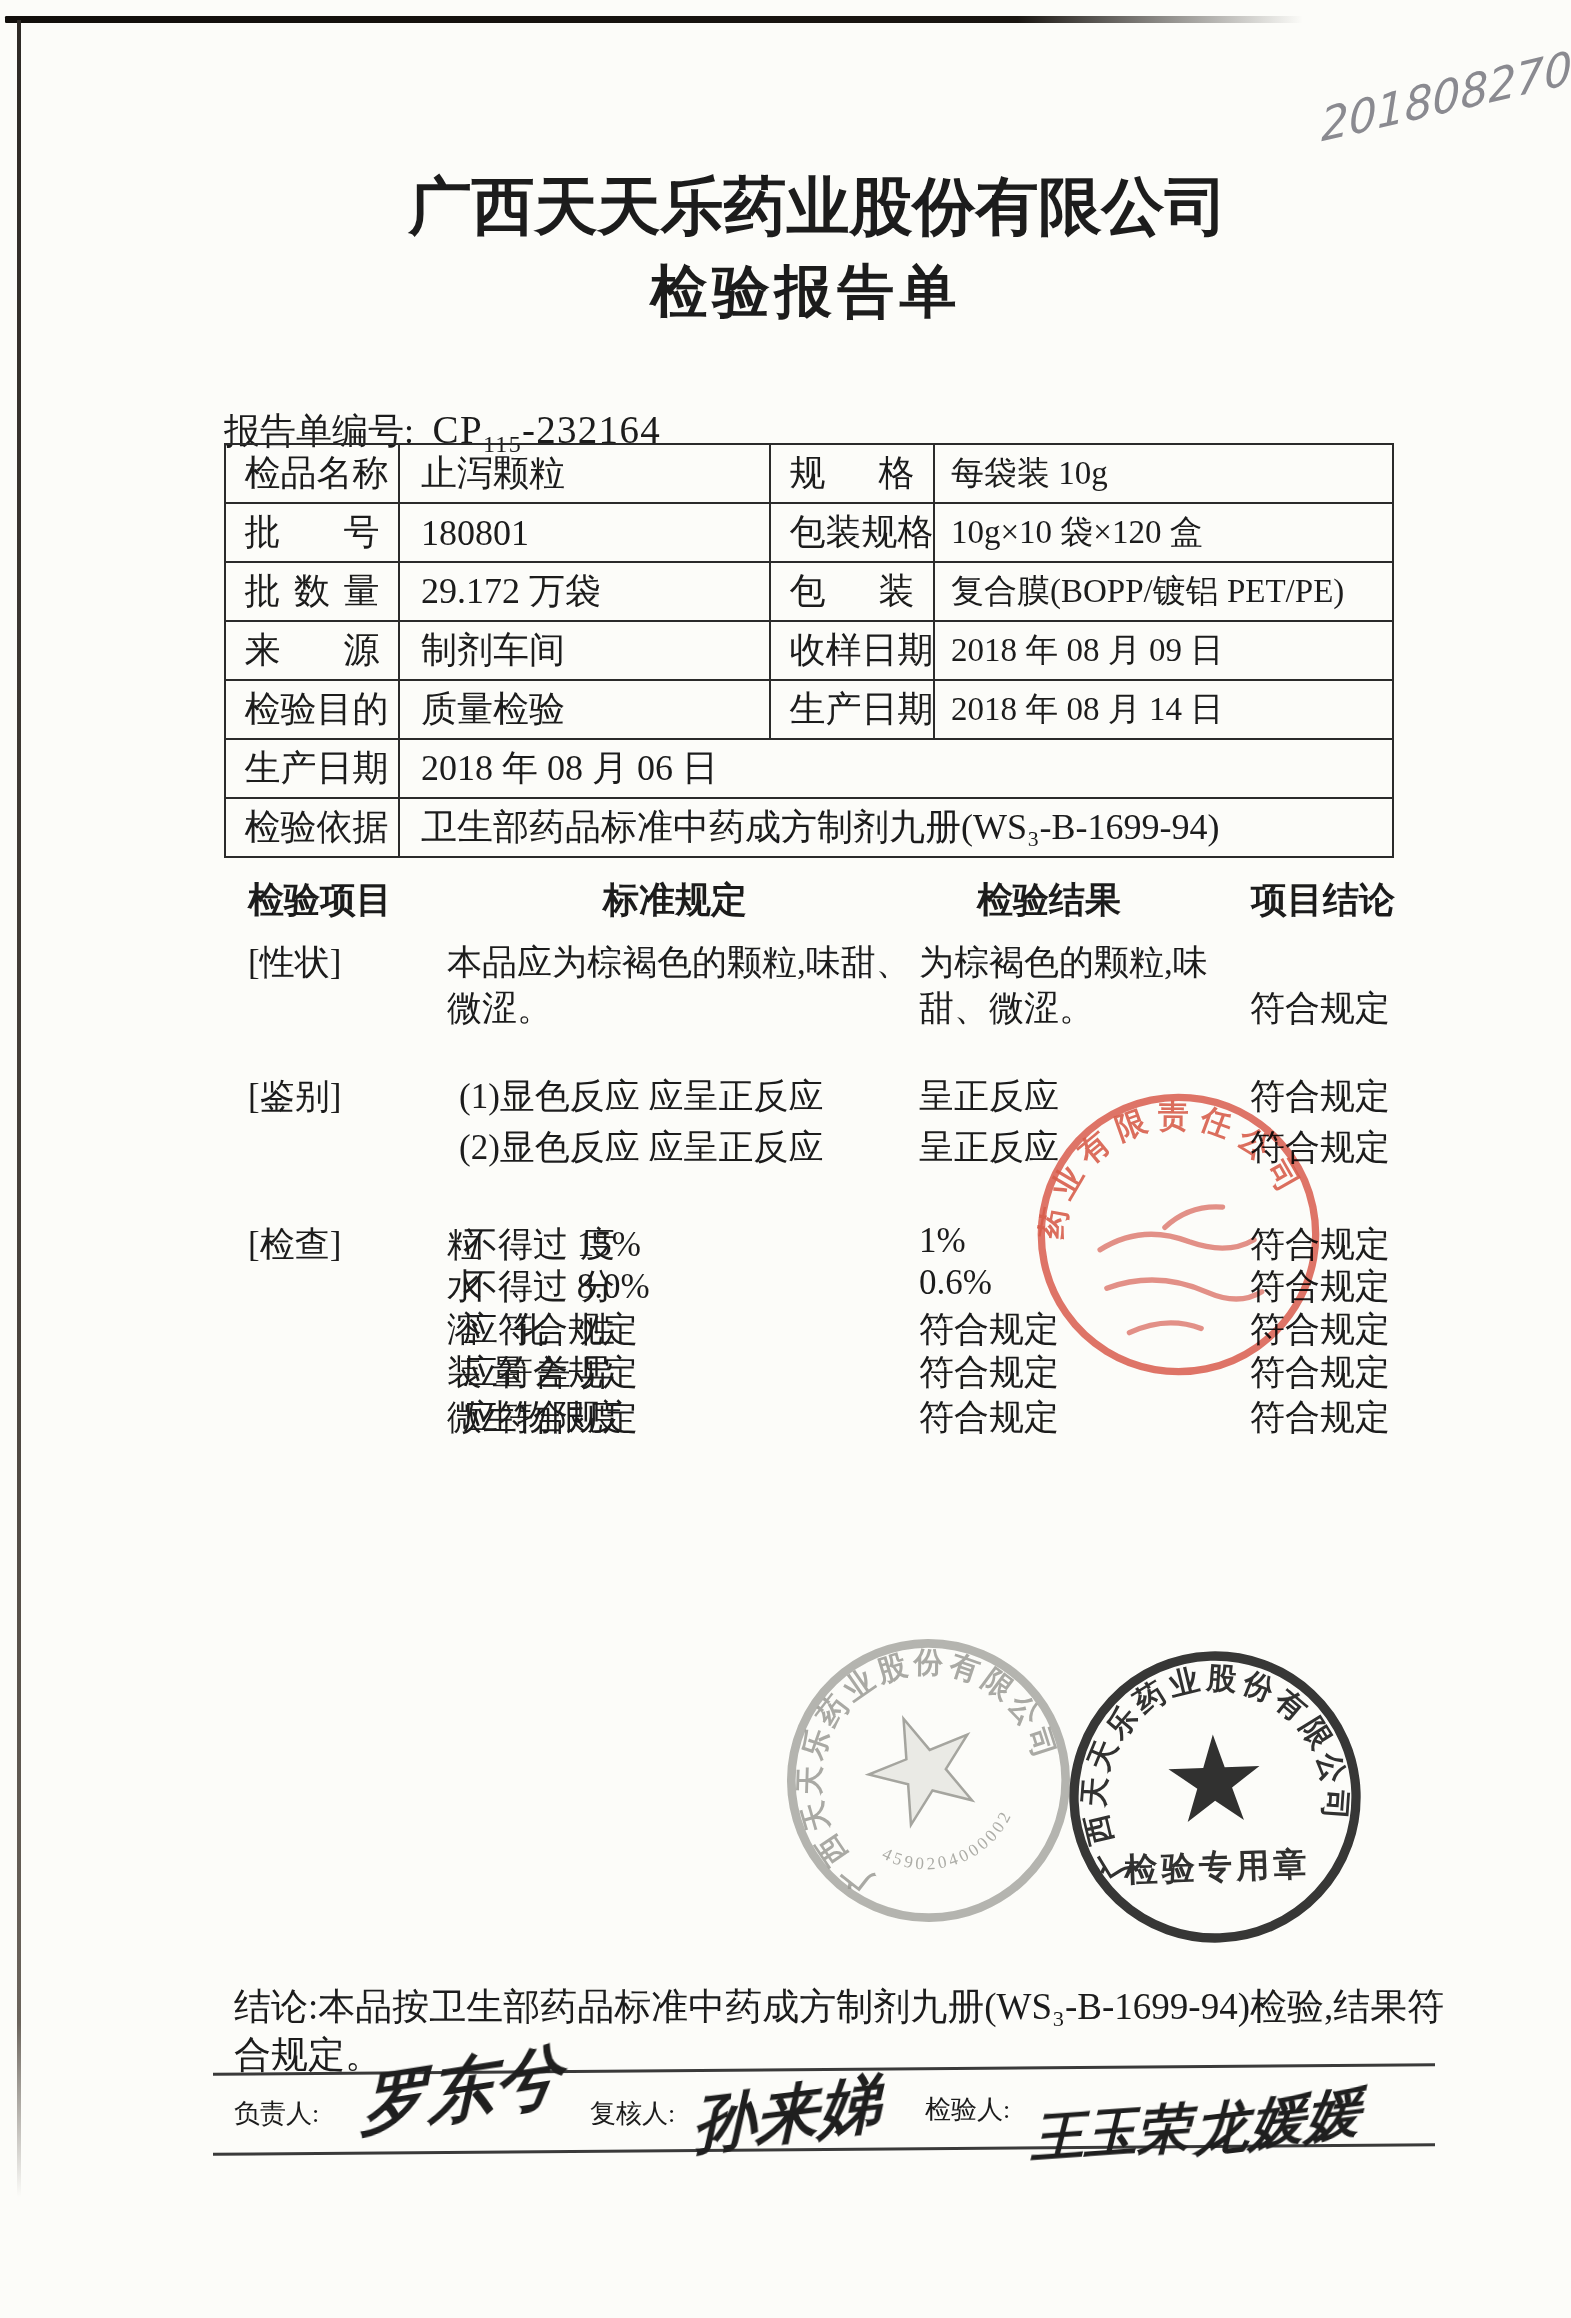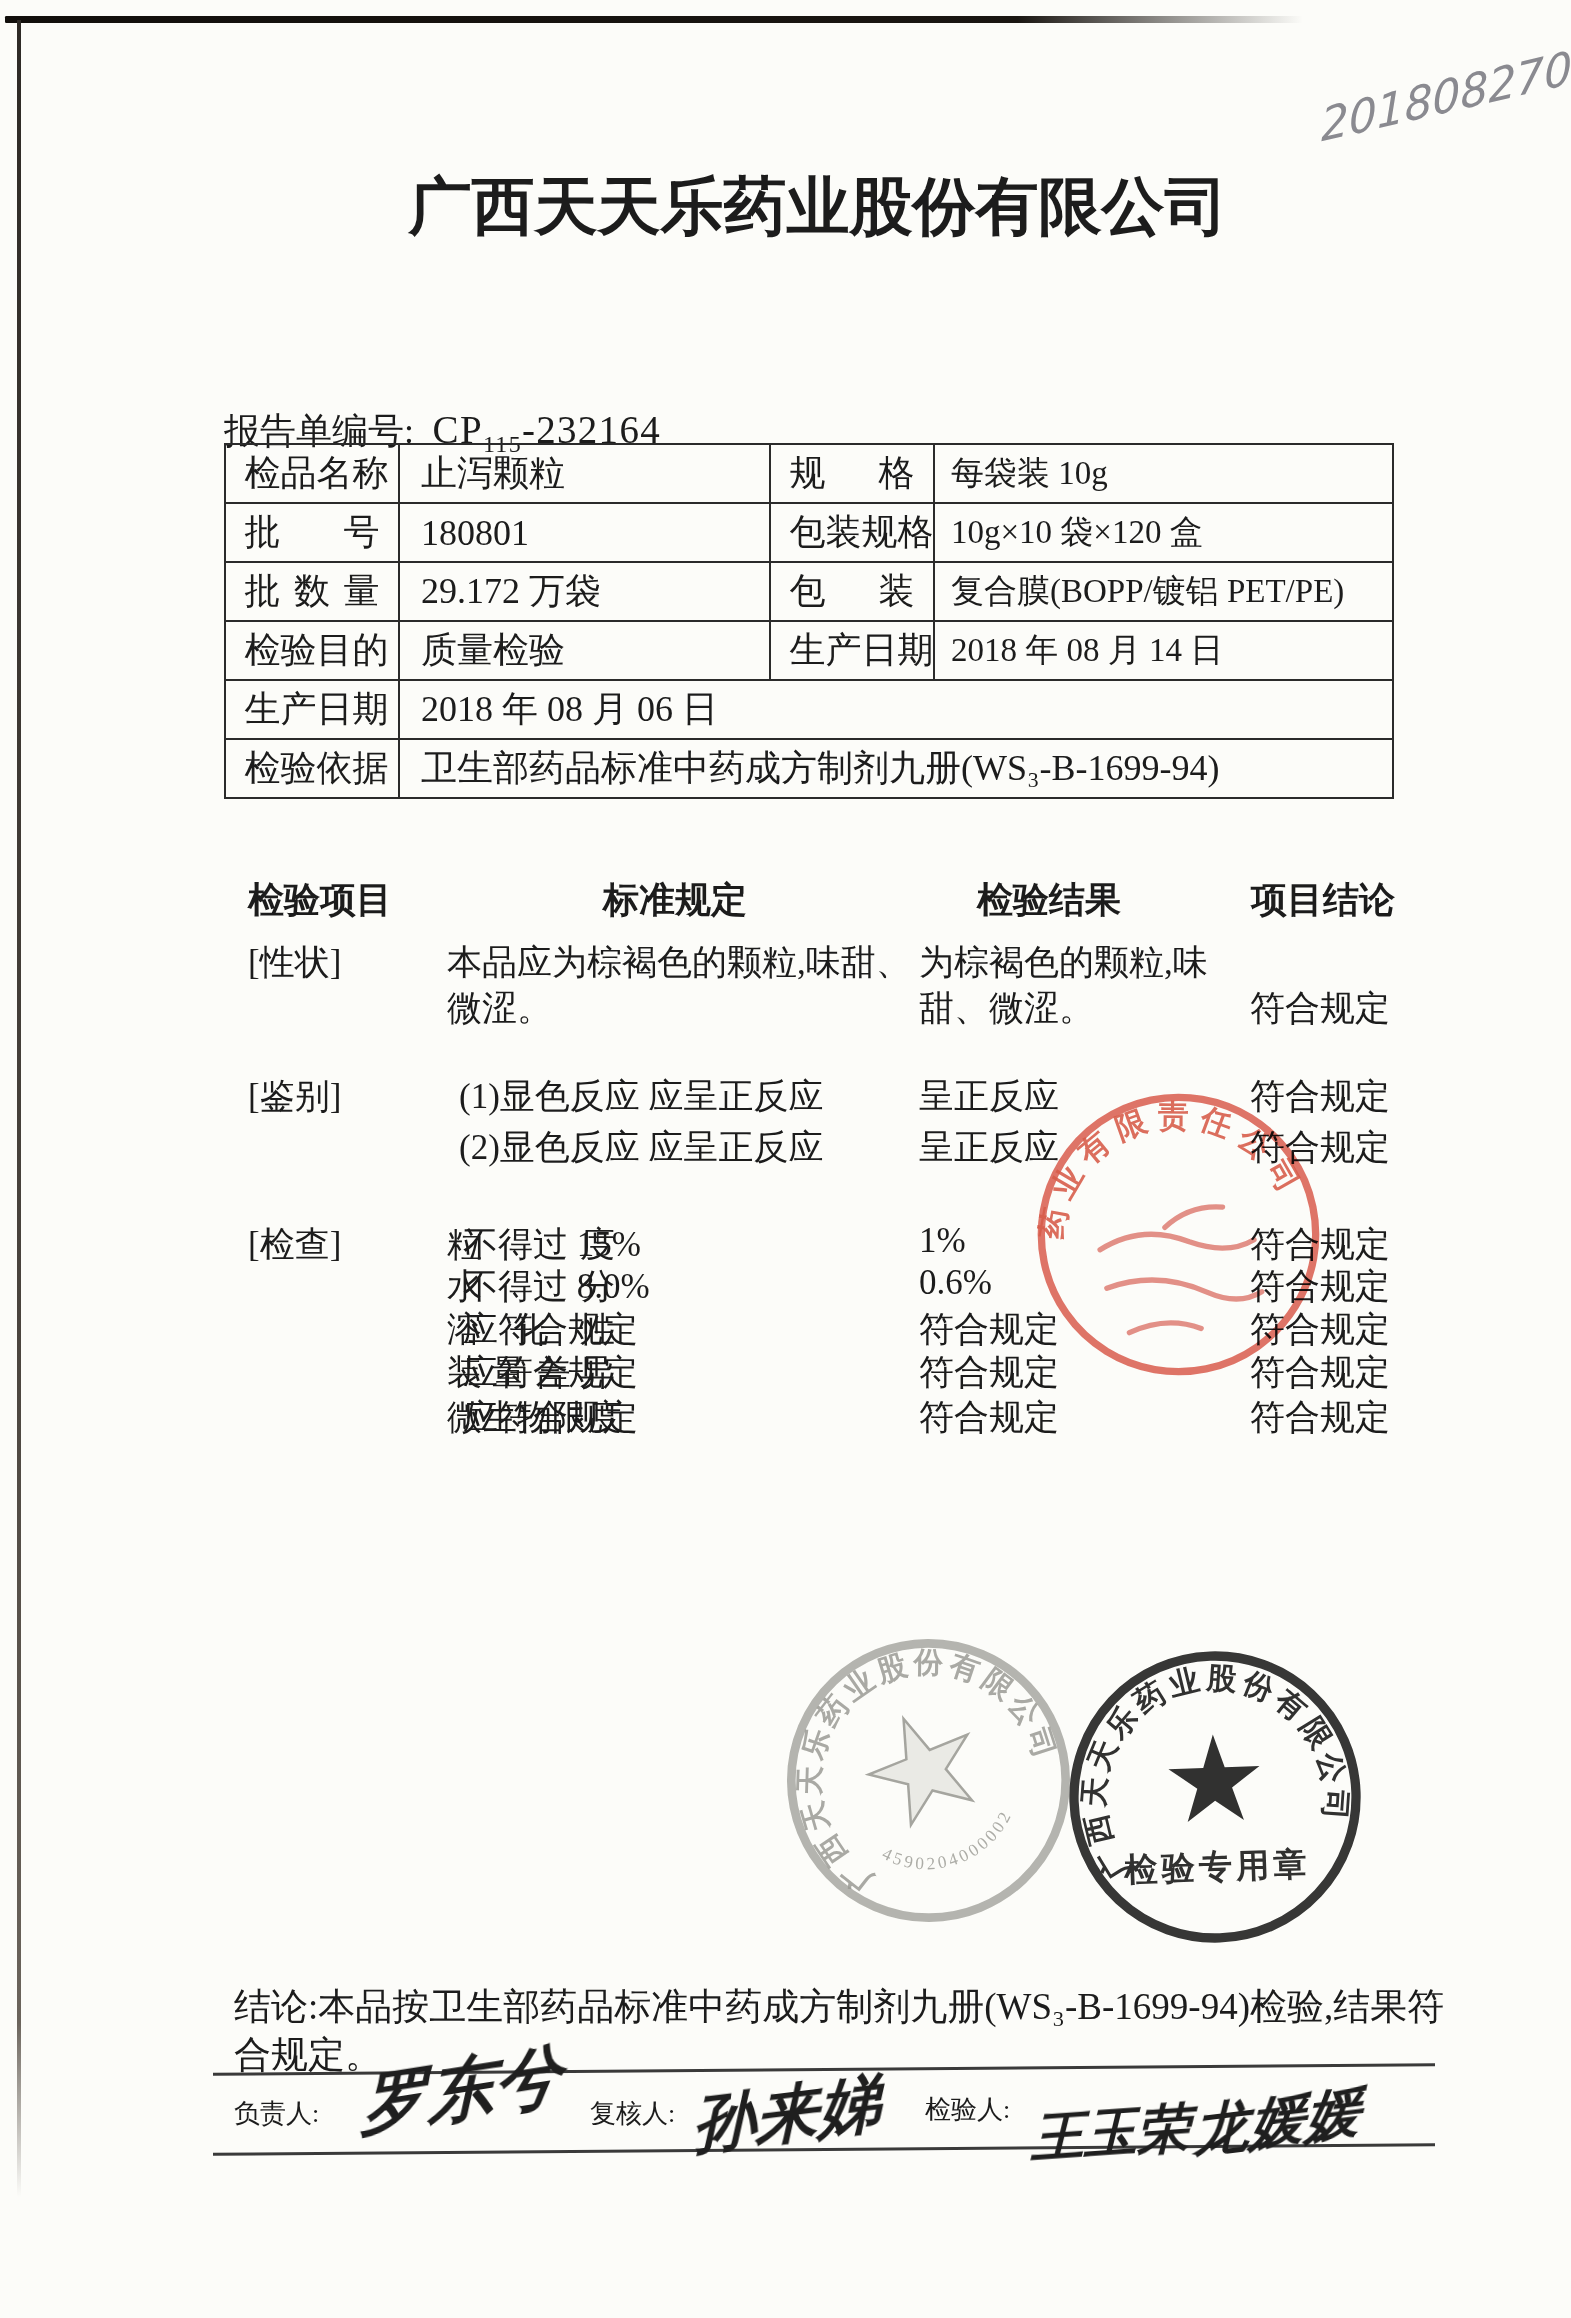--- a/index.html
+++ b/index.html
@@ -89,20 +89,21 @@
 </head>
 <body>
 
 <div class="page">
 
   <div class="top-edge"></div>
   <div class="left-edge"></div>
   <div class="pencil">20180827018</div>
 
   <h1 class="company">广西天天乐药业股份有限公司</h1>
+  <h2 class="doc-title">检验报告单</h2>
 
   <div class="report-no">
     <span>报告单编号:</span><span class="rn-val"><span>CP</span><sub>115</sub><span>-232164</span></span>
   </div>
 
   <table class="info">
     <colgroup>
         <col style="width:174px">
         <col style="width:371px">
         <col style="width:164px">
@@ -121,20 +122,26 @@
       <td class="lbl">包装规格</td>
       <td class="val4">10g×10 袋×120 盒</td>
     </tr>
     <tr>
       <td class="lbl">批数量</td>
       <td class="val">29.172 万袋</td>
       <td class="lbl">包装</td>
       <td class="val4">复合膜(BOPP/镀铝 PET/PE)</td>
     </tr>
     <tr>
+      <td class="lbl">来源</td>
+      <td class="val">制剂车间</td>
+      <td class="lbl">收样日期</td>
+      <td class="val4">2018 年 08 月 09 日</td>
+    </tr>
+    <tr>
       <td class="lbl">检验目的</td>
       <td class="val">质量检验</td>
       <td class="lbl">生产日期</td>
       <td class="val4">2018 年 08 月 14 日</td>
     </tr>
     <tr>
       <td class="lbl">生产日期</td>
       <td class="val" colspan="3">2018 年 08 月 06 日</td>
     </tr>
     <tr>

